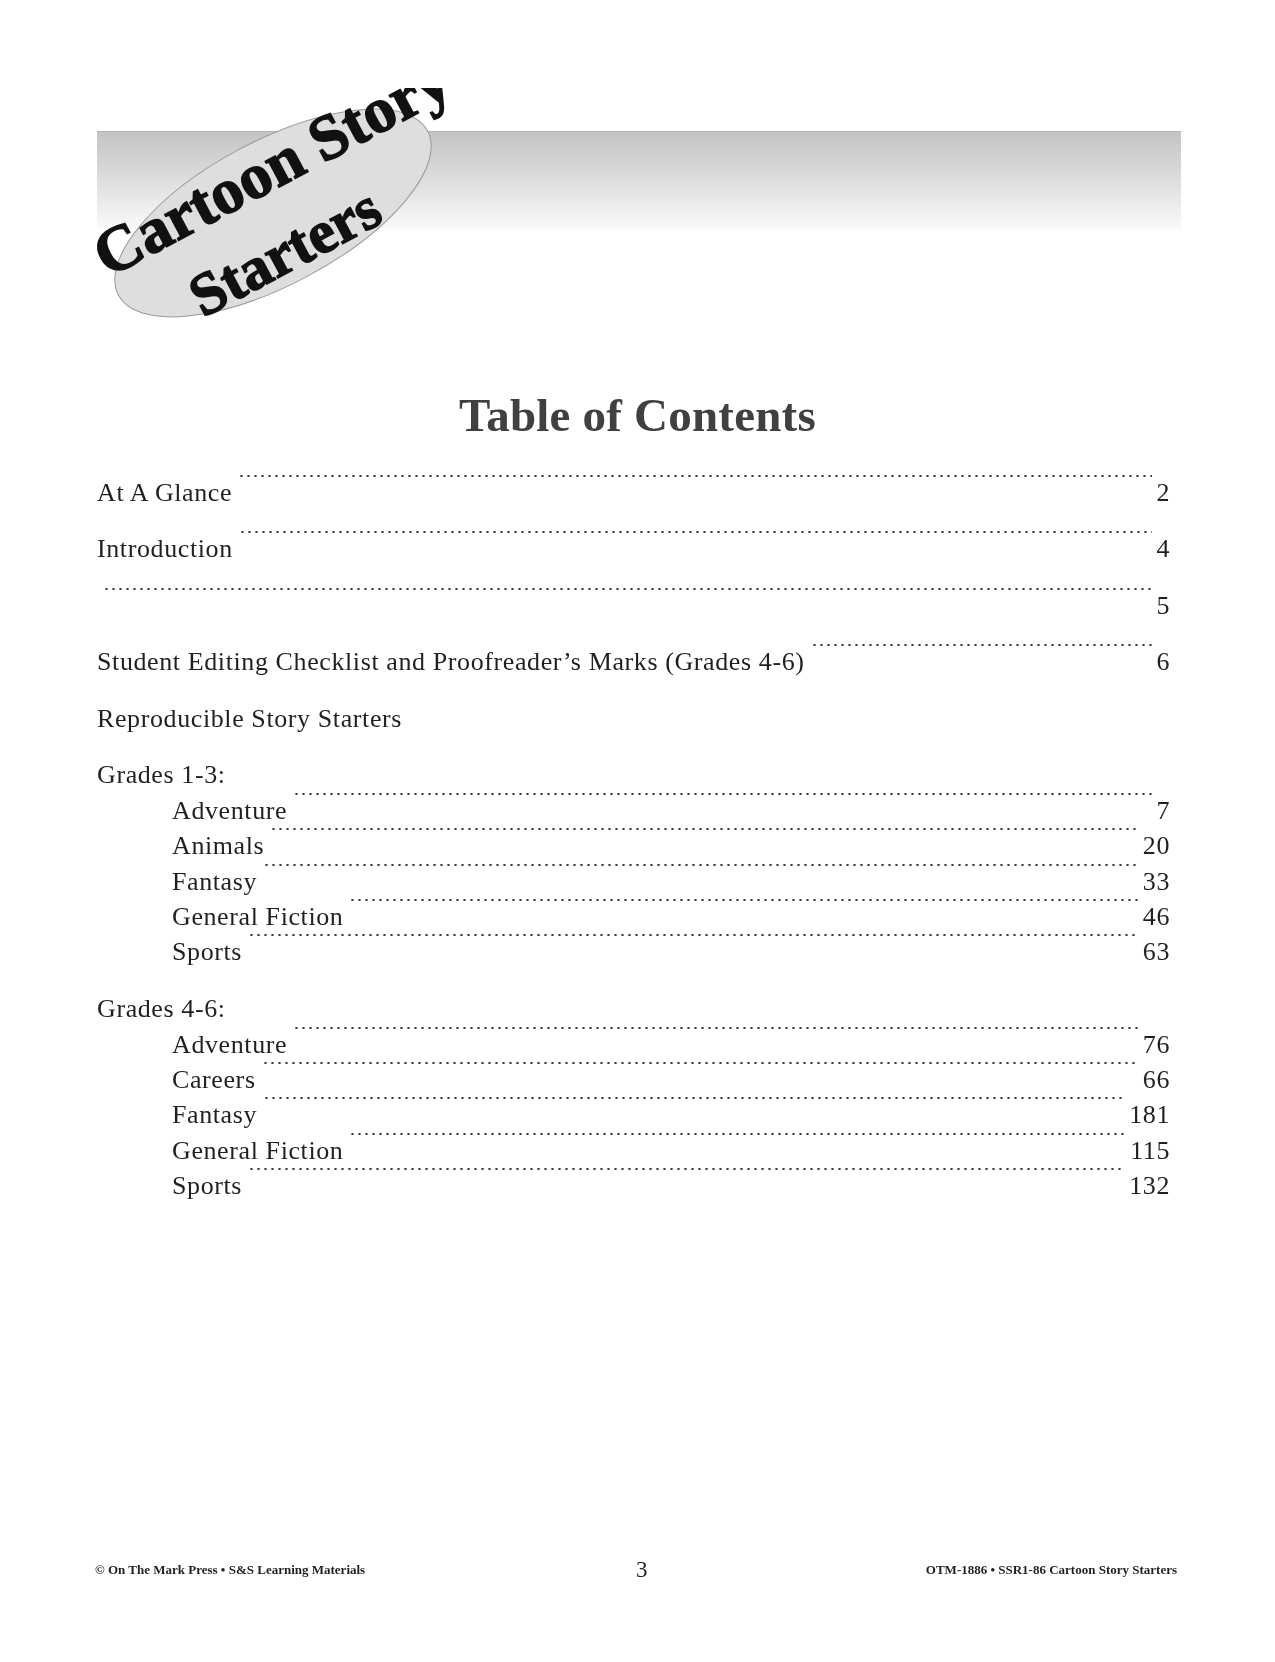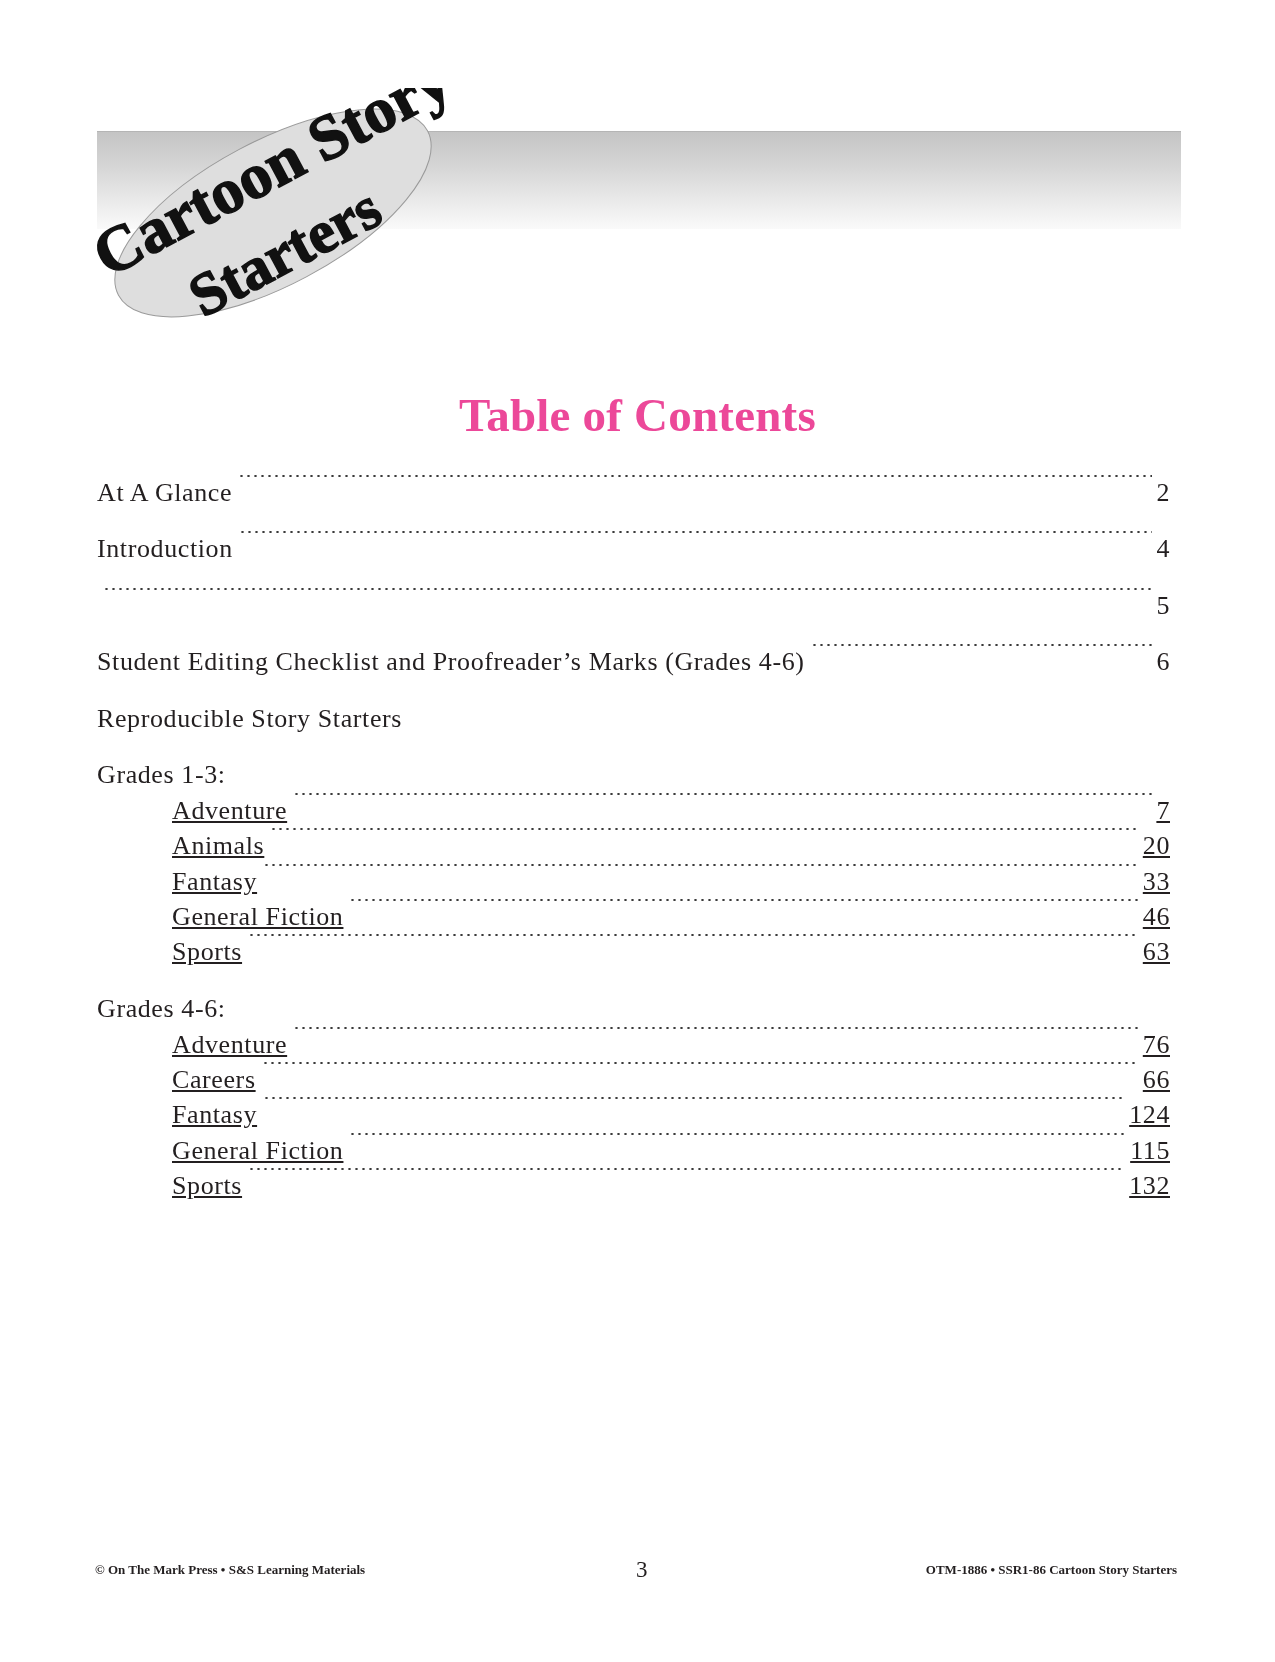--- a/index.html
+++ b/index.html
@@ -12,32 +12,32 @@
       background: linear-gradient(to bottom, #c4c4c4 0%, #d8d8d8 40%, #ececec 75%, #fafafa 100%);
       border-top: 1px solid #b5b5b5;
     }
     .logo { position: absolute; left: 88px; top: 88px; width: 360px; height: 240px; }
     .logo svg { width: 100%; height: 100%; display: block; }
 
     
     .toc-title {
       position: absolute; left: 0; width: 1275px; top: 388px; text-align: center;
       font-family: "Liberation Serif", "DejaVu Serif", serif; font-weight: bold;
-      font-size: 47px; letter-spacing: 0.2px; color: #ec4899;
+      font-size: 47px; letter-spacing: 0.2px; color: #404040;
     }
 
     
     .toc { position: absolute; left: 97px; width: 1073px; top: 0; }
     .row {
       position: absolute; left: 0; right: 0; height: 34px;
       display: flex; align-items: center;
       font-family: "Liberation Serif", "DejaVu Serif", serif; font-size: 26px;
       color: #231f20; letter-spacing: 0.6px; white-space: nowrap;
     }
-    .row.indent { left: 75px; text-decoration: underline; }
+    .row.indent { left: 75px; }
     .row .label { flex: 0 0 auto; }
     .row .leader {
       flex: 1 1 auto; margin: 0 4px 0 6px; height: 2px; align-self: baseline;
       position: relative; top: -1px;
       background-image: radial-gradient(circle, #3a3a3a 1px, transparent 1.3px);
       background-size: 7px 2px; background-repeat: repeat-x; background-position: left center;
     }
     .row .page-num { flex: 0 0 auto; text-align: right; }
 
     
@@ -130,21 +130,21 @@
       <span class="page-num">76</span>
     </div>
     <div class="row indent" style="top:1063px">
       <span class="label">Careers</span>
       <span class="leader"></span>
       <span class="page-num">66</span>
     </div>
     <div class="row indent" style="top:1098px">
       <span class="label">Fantasy</span>
       <span class="leader"></span>
-      <span class="page-num">124</span>
+      <span class="page-num">181</span>
     </div>
     <div class="row indent" style="top:1134px">
       <span class="label">General Fiction</span>
       <span class="leader"></span>
       <span class="page-num">115</span>
     </div>
     <div class="row indent" style="top:1169px">
       <span class="label">Sports</span>
       <span class="leader"></span>
       <span class="page-num">132</span>

